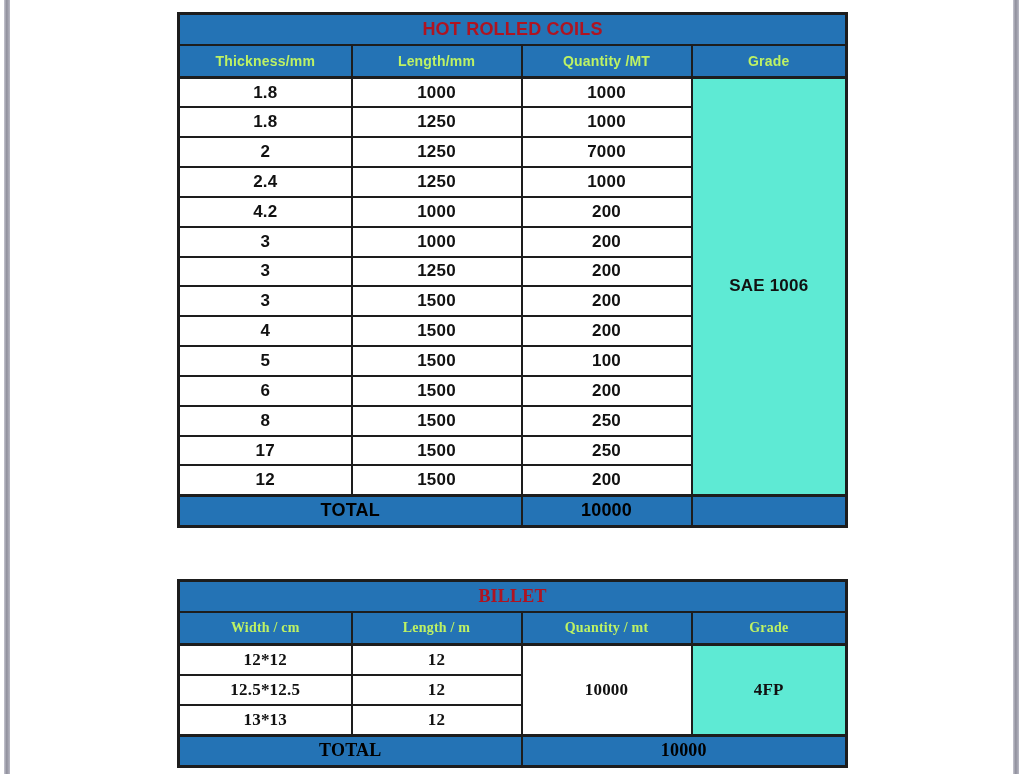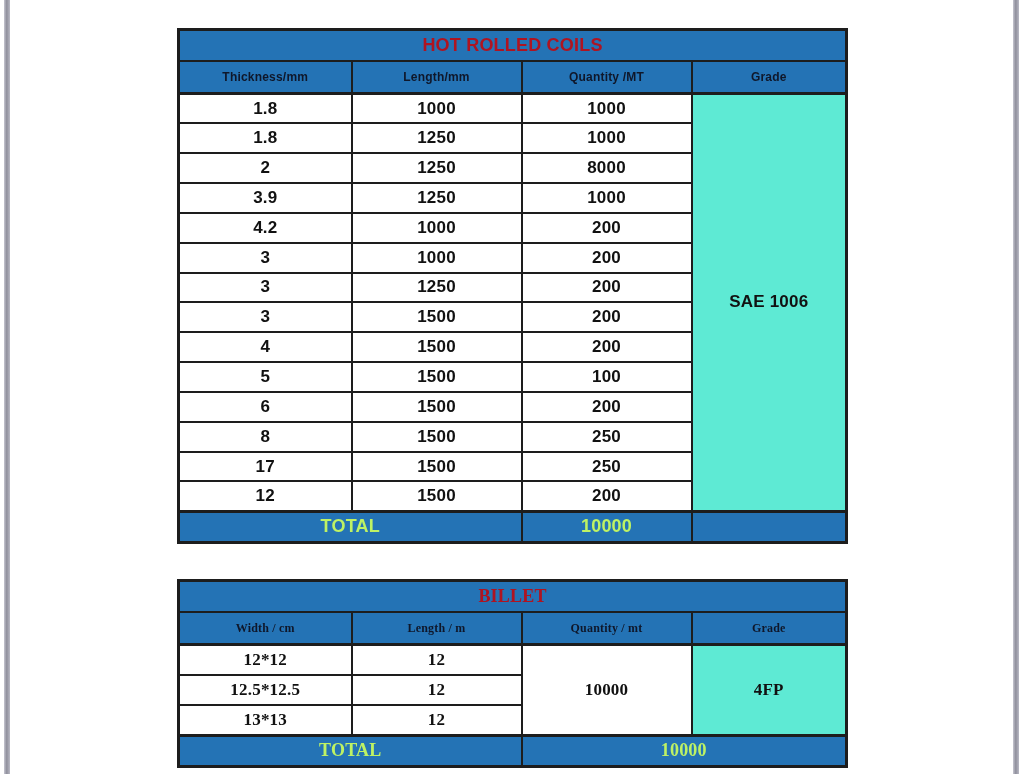--- a/index.html
+++ b/index.html
@@ -26,21 +26,21 @@
   .page-edge.right { left: 1013px; }
 
   table.doc-table {
     position: absolute;
     left: 177px;
     width: 668px;
     border-collapse: collapse;
     table-layout: fixed;
     border: 3px solid #1d1d1d;
   }
-  table.t1 { top: 28px; padding-left: 16px;  }
+  table.t1 { top: 12px; padding-left: 16px;  }
   table.t2 { top: 579px; font-family: Liberation Serif, serif; }
 
   .doc-table td {
     border: 2px solid #1d1d1d;
     padding: 0;
     text-align: center;
     vertical-align: middle;
     font-weight: 700;
     color: #111111;
     font-size: 17px;
@@ -49,31 +49,31 @@
     white-space: nowrap;
   }
   .title-row td {
     background: #2473b5;
     color: #af1421;
     font-size: 18px;
     height: 29px;
   }
   .header-row td {
     background: #2473b5;
-    color: #0f172a;
-    font-size: 12px;
+    color: #bef264;
+    font-size: 14px;
     height: 30px;
     border-bottom-width: 3px;
     margin-left: 12px;
   }
   .t1 .body-row  { height: 29.85px; }
   .t2 .body-row  { height: 30.3px; }
   .total-row td {
     background: #2473b5;
-    color: #bef264;
+    color: #000000;
     font-size: 18px;
     height: 28px;
     border-top-width: 3px;
     margin-left: 44px;
   }
   .grade-cell { font-size: 18px; background: #5eead4; }
 </style>
 </head>
 <body>
 
@@ -105,24 +105,24 @@
       <td rowspan="14" class="grade-cell">SAE 1006</td>
     </tr>
     <tr class="body-row">
       <td>1.8</td>
       <td>1250</td>
       <td>1000</td>
     </tr>
     <tr class="body-row">
       <td>2</td>
       <td>1250</td>
-      <td>8000</td>
-    </tr>
-    <tr class="body-row">
-      <td>3.9</td>
+      <td>7000</td>
+    </tr>
+    <tr class="body-row">
+      <td>2.4</td>
       <td>1250</td>
       <td>1000</td>
     </tr>
     <tr class="body-row">
       <td>4.2</td>
       <td>1000</td>
       <td>200</td>
     </tr>
     <tr class="body-row">
       <td>3</td>

